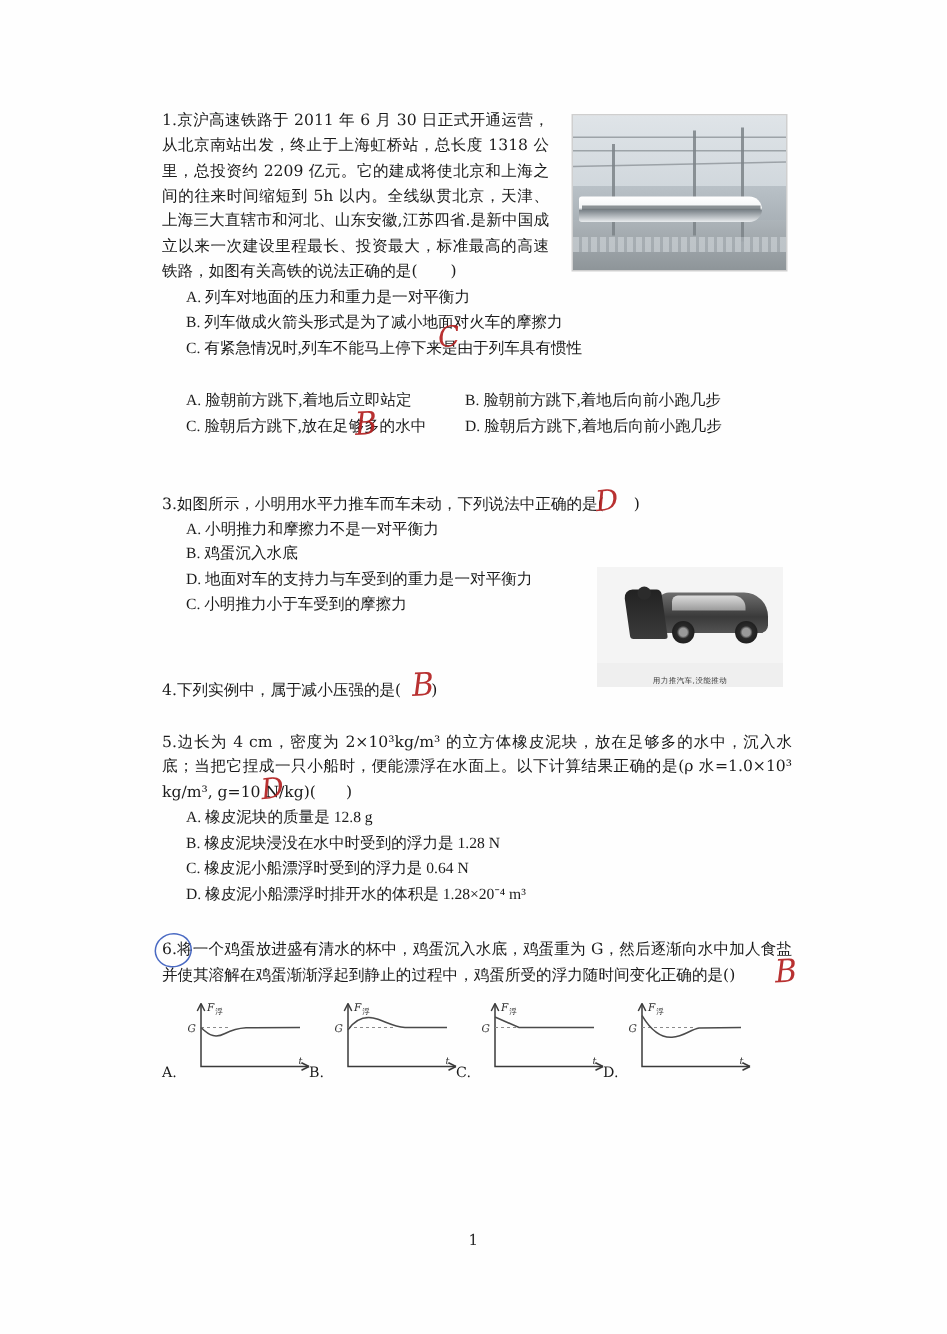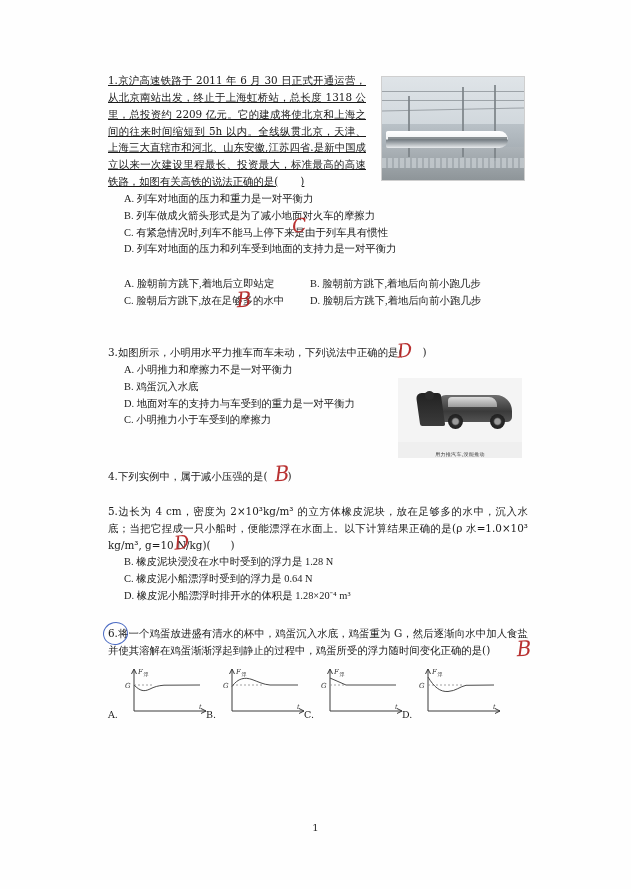--- a/index.html
+++ b/index.html
@@ -199,30 +199,29 @@
     color: #2b2b2b;
   }
 </style>
 </head>
 <body>
 
 <div class="page">
   <div class="content">
 
     <div class="q" style="min-height:170px;">
-      <div class="q-stem" style="width:258px;text-decoration:underline;">
+      <div class="q-stem" style="width:258px;">
         <span>1.</span><span>京沪高速铁路于 2011 年 6 月 30 日正式开通运营，从北京南站出发，终止于上海虹桥站，总长度 1318 公里，总投资约 2209 亿元。它的建成将使北京和上海之间的往来时间缩短到 5h 以内。全线纵贯北京，天津、上海三大直辖市和河北、山东安徽,江苏四省.是新中国成立以来一次建设里程最长、投资最大，标准最高的高速铁路，如图有关高铁的说法正确的是(</span><span style="display:inline-block;width:22px;"></span><span>)</span>
       </div>
       <div class="hand" style="left:184px; top:144px;">C</div>
 
       <div class="opt-list">
         <div class="opt"><span class="lbl">A.</span> <span>列车对地面的压力和重力是一对平衡力</span></div>
         <div class="opt"><span class="lbl">B.</span> <span>列车做成火箭头形式是为了减小地面对火车的摩擦力</span></div>
         <div class="opt"><span class="lbl">C.</span> <span>有紧急情况时,列车不能马上停下来是由于列车具有惯性</span></div>
-        <div class="opt"><span class="lbl">D.</span> <span>列车对地面的压力和列车受到地面的支持力是一对平衡力</span></div>
       </div>
     </div>
 
     <div class="q" style="margin-top:18px;">
       <div class="hand h2" style="left:129px; top:14px;">B</div>
 
       <div class="opt-list">
         <div class="opt-2col">
           <span class="oc"><span class="lbl">A.</span> <span>脸朝前方跳下,着地后立即站定</span></span><span class="oc"><span class="lbl">B.</span> <span>脸朝前方跳下,着地后向前小跑几步</span></span>
         </div>
@@ -254,20 +253,21 @@
 
     </div>
 
     <div class="q" style="margin-top:18px;">
       <div class="q-stem">
         <span>5.</span><span>边长为 4 cm，密度为 2×10³kg/m³ 的立方体橡皮泥块，放在足够多的水中，沉入水底；当把它捏成一只小船时，便能漂浮在水面上。以下计算结果正确的是(ρ 水=1.0×10³ kg/m³, g=10 N/kg)(</span><span style="display:inline-block;width:20px;"></span><span>)</span>
       </div>
       <div class="hand" style="left:66px; top:30px;">D</div>
 
       <div class="opt-list">
+        <div class="opt"><span class="lbl">A.</span> <span>橡皮泥块的质量是 12.8 g</span></div>
         <div class="opt"><span class="lbl">B.</span> <span>橡皮泥块浸没在水中时受到的浮力是 1.28 N</span></div>
         <div class="opt"><span class="lbl">C.</span> <span>橡皮泥小船漂浮时受到的浮力是 0.64 N</span></div>
         <div class="opt"><span class="lbl">D.</span> <span>橡皮泥小船漂浮时排开水的体积是 1.28×20⁻⁴ m³</span></div>
       </div>
     </div>
 
     <div class="q" style="margin-top:20px;">
       <div class="circle-num" style="left:-5px; top:-3px;"></div>
       <div class="q-stem">
         <span>6.</span><span>将一个鸡蛋放进盛有清水的杯中，鸡蛋沉入水底，鸡蛋重为 G，然后逐渐向水中加人食盐并使其溶解在鸡蛋渐渐浮起到静止的过程中，鸡蛋所受的浮力随时间变化正确的是(</span><span>)</span>

